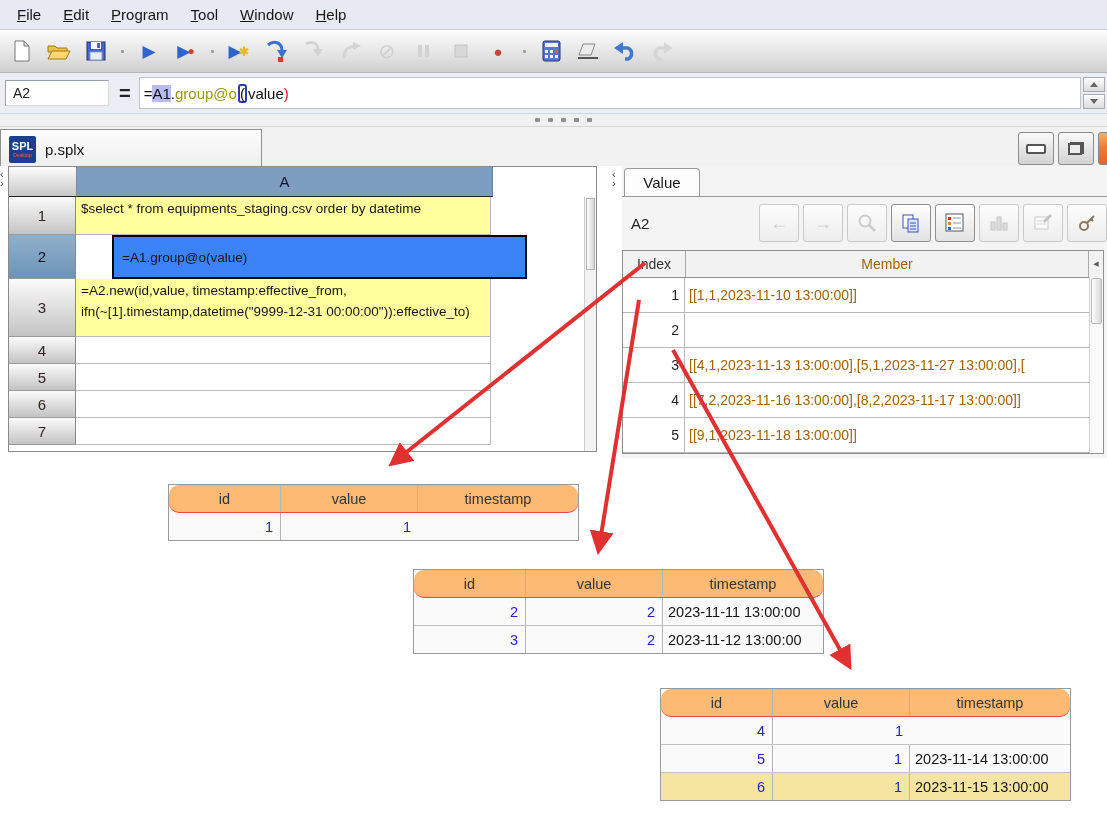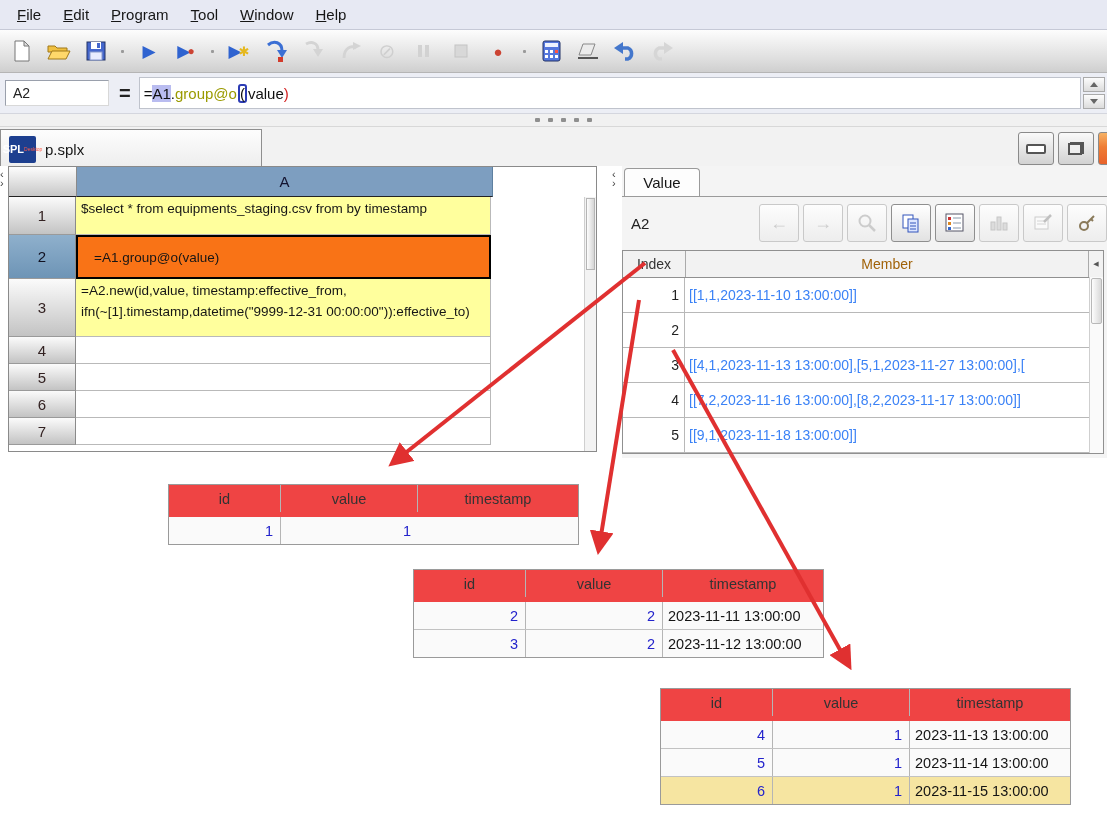--- a/index.html
+++ b/index.html
@@ -39,21 +39,21 @@
   
   .h-splitter{height:12px;background:#f1f1f1;border-bottom:1px solid #d8d8d8;display:flex;align-items:center;justify-content:center;}
   .dots{display:flex;gap:8px;margin-left:20px;}
   .dots i{width:5px;height:4px;background:#8f8f8f;border-radius:1px;}
 
   
   .tab-row{height:42px;background:#f2f2f2;position:relative;border-bottom:1px solid #bfbfbf;}
   .sheet-tab{position:absolute;left:0;top:2px;width:262px;height:39px;background:linear-gradient(#fdfdfd,#ededed);
     border:1px solid #8f8f8f;border-bottom:none;display:flex;align-items:center;gap:9px;padding-left:8px;box-sizing:border-box;}
   .sheet-tab .lbl{font-size:15px;color:#161616;}
-  .spl-icon{width:27px;height:27px;background:#1d3f8f;display:flex;flex-direction:row;align-items:center;justify-content:center;border-radius:2px;}
+  .spl-icon{width:27px;height:27px;background:#1d3f8f;display:flex;flex-direction:column;align-items:center;justify-content:center;border-radius:2px;}
   .spl-icon b{color:#fff;font-size:11px;line-height:11px;letter-spacing:0;}
   .spl-icon i{color:#ff5a4a;font-size:5px;font-style:normal;line-height:6px;}
   .win-btns{position:absolute;left:1018px;top:5px;display:flex;gap:4px;}
   .win-btn{width:34px;height:31px;border:1px solid #8a8a8a;border-radius:3px;background:linear-gradient(#fafafa,#d2d2d2);
     display:flex;align-items:center;justify-content:center;}
   .min-glyph{width:16px;height:6px;background:#fff;border:2px solid #555;border-radius:2px;}
   .restore-glyph{position:relative;width:16px;height:13px;}
   .restore-glyph span{position:absolute;width:10px;height:8px;background:#fff;border:2px solid #555;}
   .restore-glyph .b1{right:0;top:0}.restore-glyph .b2{left:0;bottom:0;background:#eee}
   .win-btn.close{background:linear-gradient(#f6b265,#ef7d35 45%,#e8622a);}
@@ -69,21 +69,21 @@
   .corner{width:67px;background:linear-gradient(#fdfdfd,#c7c7c7);border-right:1px solid #8a8a8a;border-bottom:1px solid #222;}
   .colA{width:415px;background:#7d9ec0;border-bottom:1px solid #222;border-right:1px solid #5e80a0;
     display:flex;align-items:center;justify-content:center;font-size:15px;color:#141430;}
   .grid-row{display:flex;}
   .row-header{width:67px;background:linear-gradient(#fbfbfb,#c3c3c3);border-right:1px solid #8a8a8a;border-bottom:1px solid #9a9a9a;
     display:flex;align-items:center;justify-content:center;font-size:15px;color:#332222;box-sizing:border-box;}
   .row-header.hl{background:linear-gradient(#8fb0cc,#6d94b6);color:#101020;}
   .grid-cell{width:415px;border-right:1px solid #b9b9b9;border-bottom:1px solid #b9b9b9;font-size:13.5px;color:#161616;
     padding:2px 0 0 5px;box-sizing:border-box;white-space:pre-line;overflow:hidden;line-height:1.55;}
   .bg-yellow{background:#ffff9d}.bg-white{background:#fff}
-  .bg-green{background:#f97316;border:2.5px solid #000 !important;padding-left:16px;display:flex;align-items:center;}
+  .bg-green{background:#3b82f6;border:2.5px solid #000 !important;padding-left:8px;display:flex;align-items:center;margin-left:36px;}
   .grid-vscroll{position:absolute;right:0;top:30px;width:11px;bottom:0;background:#f3f3f3;border-left:1px solid #cfcfcf;}
   .grid-vscroll .thumb{margin:1px;height:70px;background:linear-gradient(90deg,#fdfdfd,#d5d5d5);border:1px solid #b5b5b5;}
 
   
   .rpanel{position:absolute;left:622px;top:0;width:485px;height:292px;background:#f4f4f4;}
   .rtab-row{height:30px;border-bottom:1px solid #9a9a9a;position:relative;background:#f4f4f4;}
   .rtab{position:absolute;left:2px;top:2px;width:76px;height:28px;background:#fdfdfd;border:1px solid #9a9a9a;border-bottom:none;
     border-radius:4px 4px 0 0;display:flex;align-items:center;justify-content:center;font-size:15px;color:#161616;box-sizing:border-box;}
   .rtool-row{height:52px;display:flex;align-items:center;overflow:hidden;}
   .rcell{font-size:15px;color:#222;margin-left:9px;}
@@ -94,29 +94,29 @@
   .rbtn .uni{font-size:18px;font-weight:bold;}
 
   .rtable{position:absolute;left:0;top:84px;width:482px;border:1px solid #909090;background:#fff;box-sizing:border-box;}
   .rt-head{display:flex;height:26px;background:#f2f2f2;border-bottom:1px solid #909090;}
   .rt-head .c-idx{width:62px;border-right:1px solid #aaa;display:flex;align-items:center;justify-content:center;font-size:14px;color:#333;}
   .rt-head .c-mem{flex:1;display:flex;align-items:center;justify-content:center;font-size:14px;color:#a16207;border-right:1px solid #aaa;}
   .rt-head .c-nar{width:14px;display:flex;align-items:center;justify-content:center;font-size:7px;color:#555;}
   .rt-row{display:flex;height:34px;border-bottom:1px solid #b8b8b8;}
   .rt-row .c-idx{width:62px;border-right:1px solid #b8b8b8;display:flex;align-items:center;justify-content:flex-end;
     padding-right:5px;font-size:14px;color:#222;box-sizing:border-box;}
-  .rt-row .c-mem{flex:1;display:flex;align-items:center;padding-left:4px;font-size:14px;color:#3b82f6;
+  .rt-row .c-mem{flex:1;display:flex;align-items:center;padding-left:4px;font-size:14px;color:#a16207;
     white-space:nowrap;overflow:hidden;border-right:1px solid #e2e2e2;}
   .rt-vscroll{position:absolute;right:0;top:26px;bottom:0;width:13px;background:#fafafa;border-left:1px solid #cfcfcf;}
   .rt-vscroll .thumb{margin:1px;height:44px;background:linear-gradient(90deg,#fdfdfd,#d8d8d8);border:1px solid #b8b8b8;border-radius:2px;}
 
   
   .ftable{position:absolute;border:1px solid #9a9a9a;background:#fafafa;}
   .frow{display:grid;grid-template-columns:112px 137px 160px;}
-  .frow.head{background:#ef4444;border-bottom:5px solid #ef4444;}
+  .frow.head{background:#fdba74;border-bottom:1px solid #ef4444;border-radius:10px;}
   .fcell{height:27px;box-sizing:border-box;border-right:1px solid #b5b5b5;display:flex;align-items:center;font-size:14.5px;}
   .fcell:last-child{border-right:none;}
   .frow.head .fcell{justify-content:center;color:#333;}
   .frow.data{border-bottom:1px solid #c2c2c2;background:#fafafa;}
   .frow.data:last-child{border-bottom:none;}
   .frow.data.hl{background:#f6e5a1;}
   .fcell.num{justify-content:flex-end;padding-right:7px;color:#2323cc;}
   .fcell.ts{padding-left:5px;color:#141414;}
   #ftable-0{left:168px;top:484px;}
   #ftable-1{left:413px;top:569px;}
@@ -297,21 +297,21 @@
       </div>
 
     <div class="grid">
       <div class="grid-head">
         <div class="corner"></div>
         <div class="colA">A</div>
       </div>
       <div id="grid-rows">
           <div class="grid-row" style="height: 38px;">
             <div class="row-header">1</div>
-            <div class="grid-cell bg-yellow">$select * from equipments_staging.csv from by timestamp</div>
+            <div class="grid-cell bg-yellow">$select * from equipments_staging.csv order by datetime</div>
           </div>
           <div class="grid-row" style="height: 44px;">
             <div class="row-header hl">2</div>
             <div class="grid-cell bg-green">=A1.group@o(value)</div>
           </div>
           <div class="grid-row" style="height: 58px;">
             <div class="row-header">3</div>
             <div class="grid-cell bg-yellow">=A2.new(id,value, timestamp:effective_from,
 ifn(~[1].timestamp,datetime("9999-12-31 00:00:00")):effective_to)</div>
           </div>
@@ -475,21 +475,20 @@
     </div>
   <div class="ftable" id="ftable-2">
       <div class="frow head">
         <div class="fcell">id</div>
         <div class="fcell">value</div>
         <div class="fcell">timestamp</div>
       </div>
       <div class="frow data">
         <div class="fcell num">4</div>
         <div class="fcell num">1</div>
-        <div class="fcell ts">2023-11-13 13:00:00</div>
       </div>
       <div class="frow data">
         <div class="fcell num">5</div>
         <div class="fcell num">1</div>
         <div class="fcell ts">2023-11-14 13:00:00</div>
       </div>
       <div class="frow data hl">
         <div class="fcell num">6</div>
         <div class="fcell num">1</div>
         <div class="fcell ts">2023-11-15 13:00:00</div>

